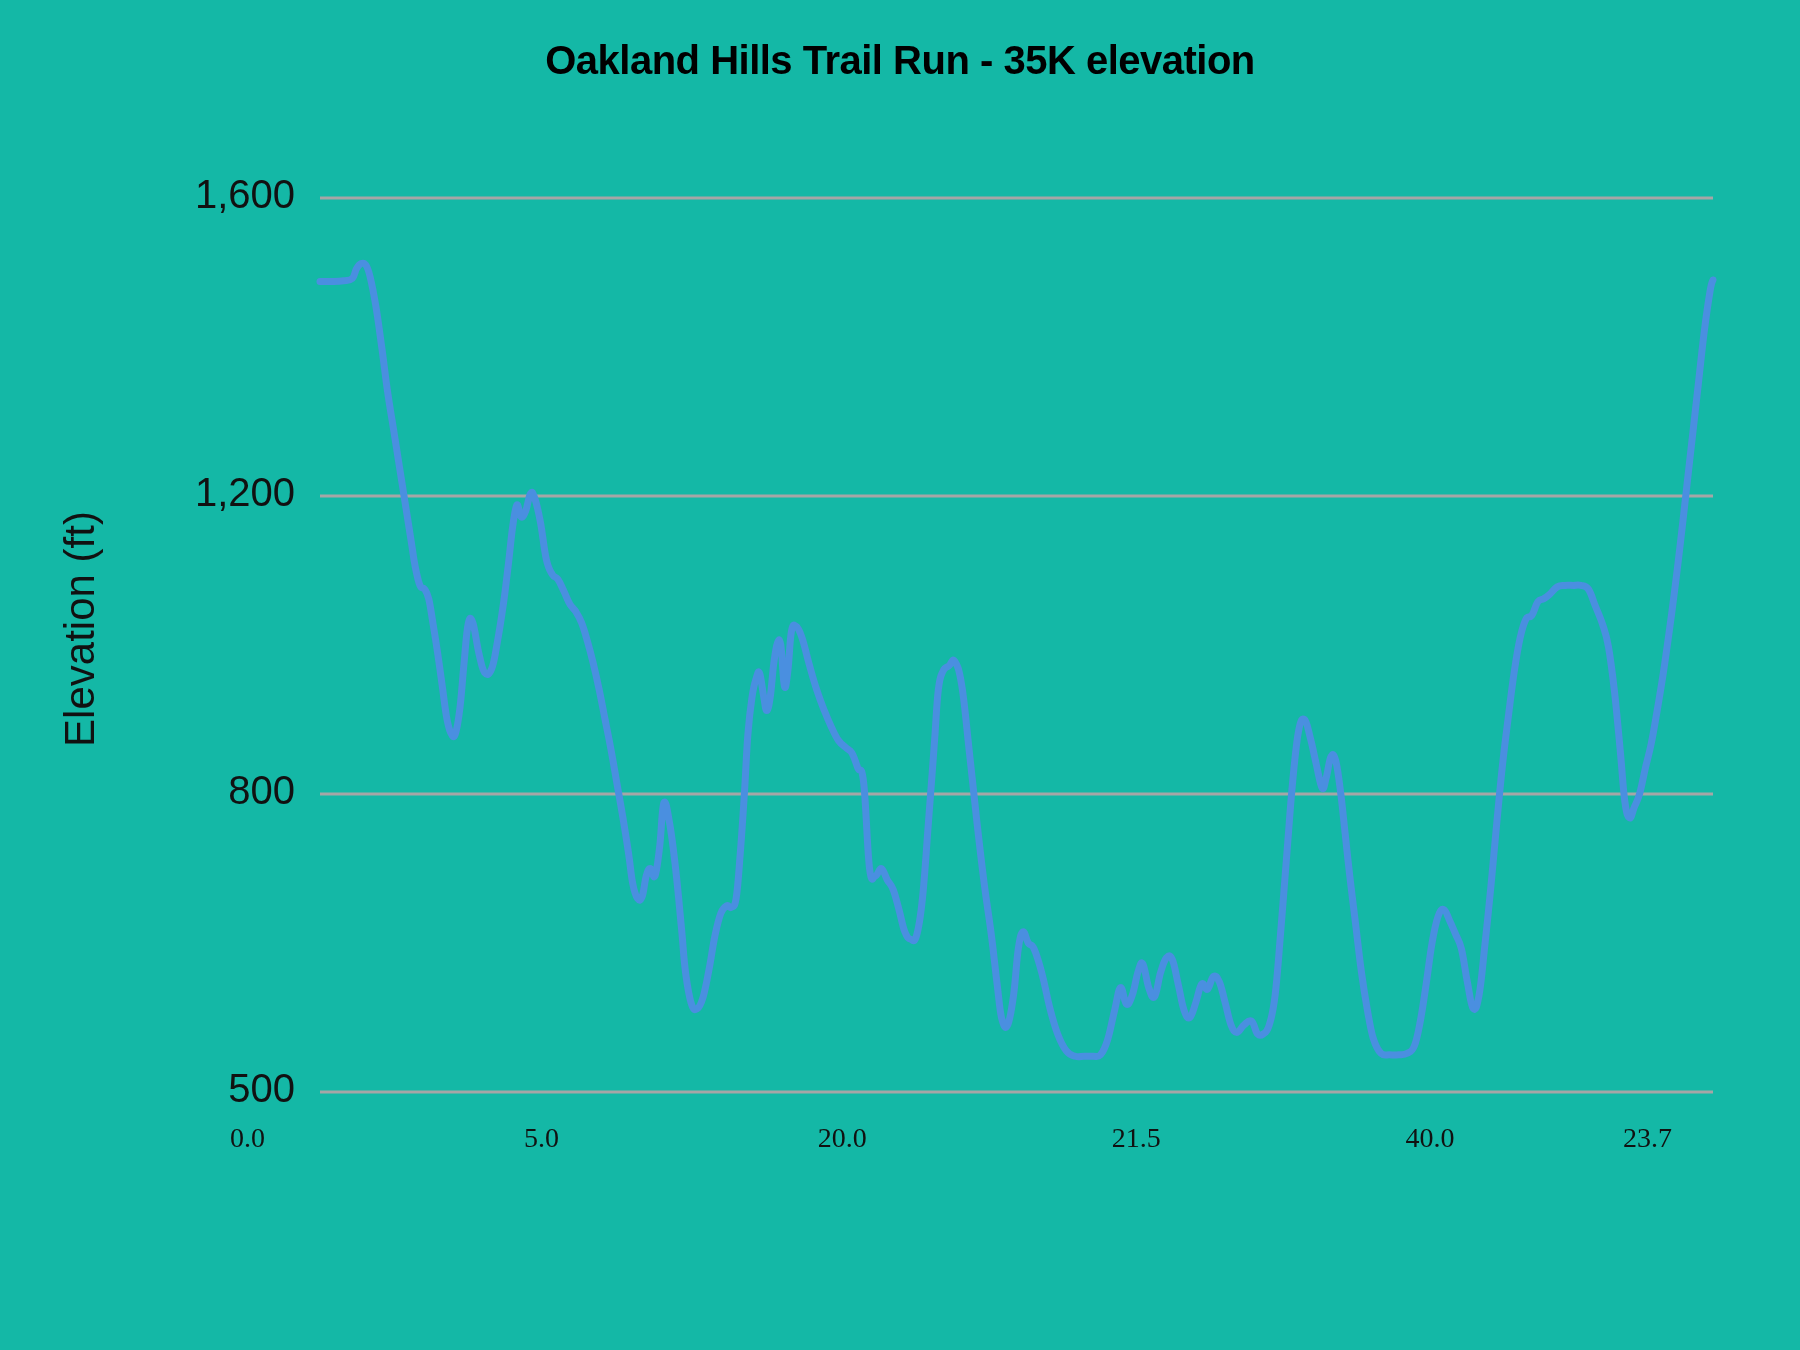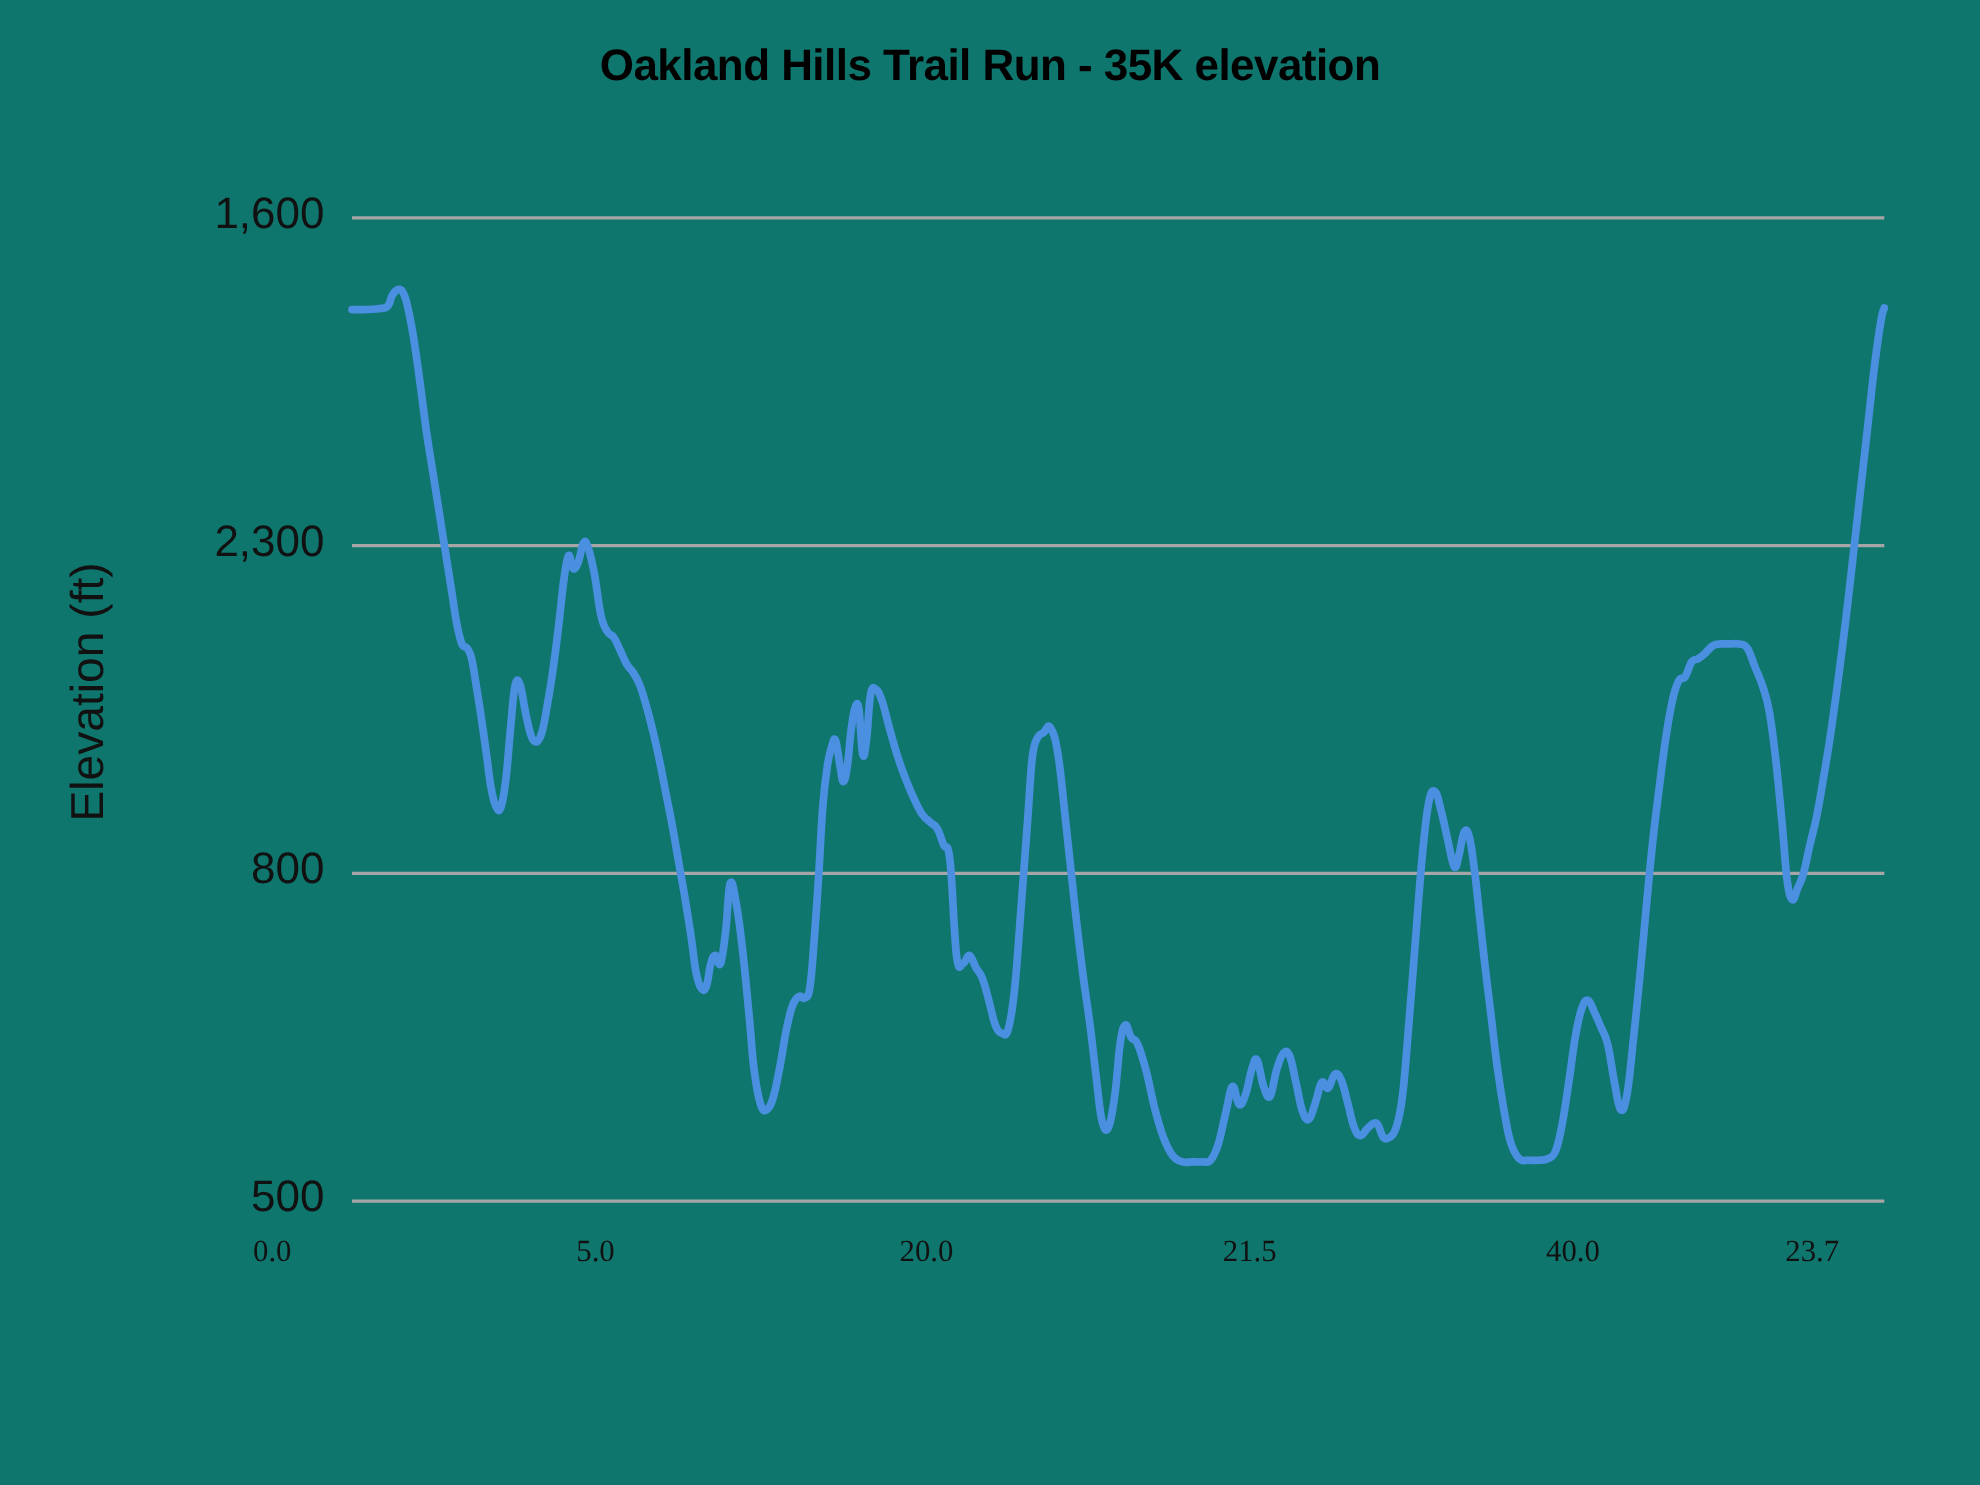--- a/index.html
+++ b/index.html
@@ -4,21 +4,21 @@
 <style>
   html, body {
     margin: 0;
     padding: 0;
     background: #ffffff;
   }
   #page {
     position: relative;
     width: 1800px;
     height: 1350px;
-    background: #0f766e;
+    background: #14b8a6;
     font-family: "Liberation Sans", sans-serif;
     overflow: hidden;
   }
   #chart-title {
     position: absolute;
     left: 0;
     top: 38px;
     width: 1800px;
     text-align: center;
     font-family: "Liberation Sans", sans-serif;
@@ -94,21 +94,21 @@
       <g id="gridlines">
           <line x1="320" x2="1713" y1="198" y2="198" stroke="#a6a6a6" stroke-width="3"></line>
           <line x1="320" x2="1713" y1="496" y2="496" stroke="#a6a6a6" stroke-width="3"></line>
           <line x1="320" x2="1713" y1="794" y2="794" stroke="#a6a6a6" stroke-width="3"></line>
           <line x1="320" x2="1713" y1="1092" y2="1092" stroke="#a6a6a6" stroke-width="3"></line>
         </g>
       <path id="series-path" fill="none" stroke="#4a8fe0" stroke-width="7" stroke-linecap="round" stroke-linejoin="round" d="M 320.00 281.44 C 322.35 281.44, 327.05 281.59, 331.76 281.44 C 336.46 281.29, 339.40 281.29, 343.51 280.70 C 347.62 280.10, 349.74 280.84, 352.33 278.46 C 354.91 276.08, 354.68 271.76, 356.44 268.78 C 358.20 265.80, 359.26 264.31, 361.14 263.56 C 363.02 262.82, 364.08 262.52, 365.85 265.05 C 367.61 267.58, 367.96 268.03, 369.96 276.23 C 371.96 284.42, 373.49 291.87, 375.84 306.02 C 378.19 320.18, 379.36 329.87, 381.72 347.00 C 384.07 364.13, 385.24 375.31, 387.59 391.70 C 389.94 408.09, 391.12 414.05, 393.47 428.95 C 395.82 443.85, 397.00 451.30, 399.35 466.20 C 401.70 481.10, 402.87 488.55, 405.23 503.45 C 407.58 518.35, 409.10 528.03, 411.10 540.70 C 413.10 553.36, 413.45 557.83, 415.22 566.77 C 416.98 575.72, 418.04 580.93, 419.92 585.40 C 421.80 589.87, 422.86 586.44, 424.62 589.13 C 426.39 591.81, 427.09 592.10, 428.74 598.81 C 430.38 605.51, 431.09 611.92, 432.85 622.65 C 434.61 633.38, 435.67 639.79, 437.55 652.45 C 439.43 665.12, 440.49 673.31, 442.25 685.98 C 444.02 698.64, 444.72 706.54, 446.37 715.77 C 448.01 725.01, 448.72 728.44, 450.48 732.16 C 452.25 735.89, 453.30 739.17, 455.19 734.40 C 457.07 729.63, 458.12 722.48, 459.89 708.33 C 461.65 694.17, 462.36 680.46, 464.00 663.63 C 465.65 646.79, 466.35 632.34, 468.12 624.14 C 469.88 615.94, 470.70 616.99, 472.82 622.65 C 474.93 628.31, 476.35 642.47, 478.70 652.45 C 481.05 662.43, 481.99 669.29, 484.57 672.57 C 487.16 675.84, 489.04 675.10, 491.63 668.84 C 494.21 662.58, 495.15 654.24, 497.50 641.28 C 499.86 628.31, 501.27 618.93, 503.38 604.03 C 505.50 589.13, 506.20 582.42, 508.08 566.77 C 509.97 551.13, 511.02 538.17, 512.79 525.80 C 514.55 513.43, 515.26 506.73, 516.90 504.94 C 518.55 503.15, 519.25 515.67, 521.02 516.86 C 522.78 518.05, 523.84 515.52, 525.72 510.90 C 527.60 506.28, 528.66 496.45, 530.42 493.76 C 532.18 491.08, 532.54 491.83, 534.53 497.49 C 536.53 503.15, 538.06 509.71, 540.41 522.08 C 542.76 534.44, 543.94 548.90, 546.29 559.33 C 548.64 569.75, 549.82 570.20, 552.17 574.22 C 554.52 578.25, 555.69 576.01, 558.04 579.44 C 560.40 582.87, 561.57 586.44, 563.92 591.36 C 566.27 596.28, 567.45 600.00, 569.80 604.03 C 572.15 608.05, 573.33 607.75, 575.68 611.48 C 578.03 615.20, 579.20 616.69, 581.55 622.65 C 583.91 628.61, 585.08 633.08, 587.43 641.28 C 589.78 649.47, 590.96 653.94, 593.31 663.63 C 595.66 673.31, 596.84 678.53, 599.19 689.70 C 601.54 700.88, 602.71 707.58, 605.07 719.50 C 607.42 731.42, 608.59 736.63, 610.94 749.30 C 613.29 761.96, 614.47 769.42, 616.82 782.83 C 619.17 796.24, 620.35 802.19, 622.70 816.35 C 625.05 830.50, 626.58 840.19, 628.58 853.60 C 630.57 867.01, 630.93 874.46, 632.69 883.40 C 634.45 892.34, 635.51 895.62, 637.39 898.30 C 639.27 900.98, 640.33 901.28, 642.09 896.81 C 643.86 892.34, 644.56 881.61, 646.21 875.95 C 647.85 870.29, 648.56 868.50, 650.32 868.50 C 652.09 868.50, 653.14 880.42, 655.03 875.95 C 656.91 871.48, 657.96 860.75, 659.73 846.15 C 661.49 831.55, 661.84 807.41, 663.84 802.94 C 665.84 798.47, 667.37 810.69, 669.72 823.80 C 672.07 836.91, 673.25 847.64, 675.60 868.50 C 677.95 889.36, 679.48 907.24, 681.47 928.10 C 683.47 948.96, 683.59 957.60, 685.59 972.80 C 687.59 988.00, 689.12 996.94, 691.47 1004.09 C 693.82 1011.24, 694.99 1010.05, 697.34 1008.56 C 699.70 1007.07, 700.87 1004.54, 703.22 996.64 C 705.57 988.74, 706.75 981.29, 709.10 969.08 C 711.45 956.86, 712.63 946.72, 714.98 935.55 C 717.33 924.38, 718.50 919.16, 720.85 913.20 C 723.21 907.24, 724.62 906.94, 726.73 905.75 C 728.85 904.56, 729.55 908.73, 731.43 907.24 C 733.32 905.75, 734.37 909.03, 736.14 898.30 C 737.90 887.57, 738.61 874.46, 740.25 853.60 C 741.90 832.74, 742.84 817.84, 744.37 794.00 C 745.89 770.16, 746.36 753.77, 747.89 734.40 C 749.42 715.03, 750.36 708.33, 752.01 697.15 C 753.65 685.98, 754.59 683.29, 756.12 678.52 C 757.65 673.76, 758.12 669.58, 759.65 673.31 C 761.18 677.03, 762.35 689.70, 763.76 697.15 C 765.17 704.60, 765.41 710.56, 766.70 710.56 C 767.99 710.56, 768.82 706.54, 770.23 697.15 C 771.64 687.76, 772.34 674.35, 773.75 663.63 C 775.16 652.90, 775.87 647.24, 777.28 643.51 C 778.69 639.78, 779.40 636.51, 780.81 645.00 C 782.22 653.49, 782.92 680.76, 784.33 685.98 C 785.74 691.19, 786.45 681.95, 787.86 671.08 C 789.27 660.20, 789.74 640.53, 791.39 631.59 C 793.03 622.65, 793.97 625.18, 796.09 626.38 C 798.20 627.57, 799.38 630.10, 801.97 637.55 C 804.55 645.00, 806.08 653.19, 809.02 663.63 C 811.96 674.06, 813.60 680.31, 816.66 689.70 C 819.72 699.09, 821.36 703.11, 824.30 710.56 C 827.24 718.01, 828.53 720.99, 831.35 726.95 C 834.18 732.91, 835.47 736.19, 838.41 740.36 C 841.35 744.53, 843.34 745.28, 846.05 747.81 C 848.75 750.34, 849.58 749.00, 851.93 753.03 C 854.28 757.05, 855.45 761.96, 857.80 767.92 C 860.15 773.88, 861.33 762.71, 863.68 782.83 C 866.03 802.94, 867.21 849.88, 869.56 868.50 C 871.91 887.13, 873.09 875.95, 875.44 875.95 C 877.79 875.95, 878.96 867.75, 881.31 868.50 C 883.67 869.25, 884.84 875.50, 887.19 879.67 C 889.54 883.85, 890.72 883.40, 893.07 889.36 C 895.42 895.32, 896.60 900.98, 898.95 909.48 C 901.30 917.97, 902.47 925.87, 904.82 931.83 C 907.18 937.79, 908.35 938.53, 910.70 939.27 C 913.05 940.02, 914.23 943.75, 916.58 935.55 C 918.93 927.35, 920.11 920.65, 922.46 898.30 C 924.81 875.95, 925.98 854.34, 928.34 823.80 C 930.69 793.25, 932.21 772.39, 934.21 745.58 C 936.21 718.76, 936.56 704.60, 938.33 689.70 C 940.09 674.80, 940.91 675.84, 943.03 671.08 C 945.15 666.31, 946.56 667.80, 948.91 665.86 C 951.26 663.92, 952.20 657.37, 954.78 661.39 C 957.37 665.41, 958.90 667.65, 961.84 685.98 C 964.78 704.30, 966.42 725.46, 969.48 753.03 C 972.54 780.59, 974.18 797.73, 977.12 823.80 C 980.06 849.87, 981.35 861.35, 984.17 883.40 C 986.99 905.45, 988.64 913.94, 991.23 934.06 C 993.81 954.17, 994.99 966.99, 997.10 983.98 C 999.22 1000.96, 999.69 1010.79, 1001.81 1018.99 C 1003.92 1027.18, 1005.33 1029.72, 1007.68 1024.95 C 1010.03 1020.18, 1011.45 1010.35, 1013.56 995.15 C 1015.68 979.95, 1016.38 961.63, 1018.26 948.96 C 1020.14 936.30, 1020.97 933.02, 1022.97 931.83 C 1024.96 930.63, 1026.02 939.57, 1028.26 943.00 C 1030.49 946.43, 1031.43 943.00, 1034.13 948.96 C 1036.84 954.92, 1038.60 960.88, 1041.77 972.80 C 1044.95 984.72, 1046.83 996.34, 1050.00 1008.56 C 1053.18 1020.78, 1054.35 1025.40, 1057.64 1033.89 C 1060.93 1042.38, 1062.93 1046.56, 1066.46 1051.03 C 1069.99 1055.50, 1071.75 1055.20, 1075.28 1056.24 C 1078.80 1057.28, 1080.57 1056.24, 1084.09 1056.24 C 1087.62 1056.24, 1089.62 1056.54, 1092.91 1056.24 C 1096.20 1055.94, 1097.61 1058.03, 1100.55 1054.75 C 1103.49 1051.47, 1104.78 1048.79, 1107.60 1039.85 C 1110.42 1030.91, 1112.07 1020.48, 1114.66 1010.05 C 1117.24 999.62, 1118.18 988.89, 1120.53 987.70 C 1122.89 986.51, 1124.06 1002.60, 1126.41 1004.09 C 1128.76 1005.58, 1129.94 1001.71, 1132.29 995.15 C 1134.64 988.59, 1136.05 977.57, 1138.17 971.31 C 1140.28 965.05, 1140.75 960.58, 1142.87 963.86 C 1144.99 967.14, 1146.40 981.14, 1148.75 987.70 C 1151.10 994.26, 1152.27 999.62, 1154.62 996.64 C 1156.98 993.66, 1158.15 980.55, 1160.50 972.80 C 1162.85 965.05, 1164.03 960.58, 1166.38 957.90 C 1168.73 955.22, 1169.91 954.17, 1172.26 959.39 C 1174.61 964.61, 1175.78 973.84, 1178.14 983.98 C 1180.49 994.11, 1181.66 1003.34, 1184.01 1010.05 C 1186.36 1016.75, 1187.54 1018.99, 1189.89 1017.50 C 1192.24 1016.01, 1193.42 1009.31, 1195.77 1002.60 C 1198.12 995.89, 1199.29 986.66, 1201.65 983.98 C 1204.00 981.29, 1205.17 990.68, 1207.52 989.19 C 1209.87 987.70, 1211.05 978.01, 1213.40 976.52 C 1215.75 975.03, 1216.93 976.52, 1219.28 981.74 C 1221.63 986.96, 1222.81 993.96, 1225.16 1002.60 C 1227.51 1011.24, 1228.68 1018.99, 1231.03 1024.95 C 1233.38 1030.91, 1234.33 1032.40, 1236.91 1032.40 C 1239.50 1032.40, 1241.03 1027.18, 1243.96 1024.95 C 1246.90 1022.72, 1248.90 1019.44, 1251.61 1021.23 C 1254.31 1023.01, 1255.13 1031.36, 1257.48 1033.89 C 1259.83 1036.42, 1261.01 1035.68, 1263.36 1033.89 C 1265.71 1032.10, 1266.89 1032.70, 1269.24 1024.95 C 1271.59 1017.20, 1272.76 1014.52, 1275.12 995.15 C 1277.47 975.78, 1278.64 956.41, 1280.99 928.10 C 1283.34 899.79, 1284.52 883.10, 1286.87 853.60 C 1289.22 824.10, 1290.40 805.18, 1292.75 780.59 C 1295.10 756.00, 1296.28 742.89, 1298.63 730.67 C 1300.98 718.46, 1302.15 718.01, 1304.50 719.50 C 1306.86 720.99, 1308.03 729.18, 1310.38 738.13 C 1312.73 747.07, 1313.91 754.22, 1316.26 764.20 C 1318.61 774.18, 1320.14 785.36, 1322.14 788.04 C 1324.14 790.72, 1324.49 783.87, 1326.25 777.61 C 1328.01 771.35, 1329.07 760.18, 1330.95 756.75 C 1332.83 753.32, 1333.77 753.77, 1335.66 760.47 C 1337.54 767.18, 1338.48 775.82, 1340.36 790.27 C 1342.24 804.73, 1343.18 815.61, 1345.06 832.74 C 1346.94 849.88, 1347.65 857.62, 1349.76 875.95 C 1351.88 894.28, 1353.29 905.00, 1355.64 924.38 C 1357.99 943.75, 1359.17 955.66, 1361.52 972.80 C 1363.87 989.93, 1365.04 996.94, 1367.39 1010.05 C 1369.75 1023.16, 1370.57 1029.72, 1373.27 1038.36 C 1375.98 1047.00, 1377.62 1049.98, 1380.91 1053.26 C 1384.20 1056.54, 1386.20 1054.45, 1389.73 1054.75 C 1393.26 1055.05, 1395.02 1055.05, 1398.55 1054.75 C 1402.07 1054.45, 1404.19 1055.05, 1407.36 1053.26 C 1410.54 1051.47, 1411.83 1052.22, 1414.42 1045.81 C 1417.00 1039.40, 1417.94 1033.59, 1420.29 1021.23 C 1422.64 1008.86, 1423.82 999.62, 1426.17 983.98 C 1428.52 968.33, 1429.70 956.41, 1432.05 943.00 C 1434.40 929.59, 1435.58 923.63, 1437.93 916.92 C 1440.28 910.22, 1441.45 908.73, 1443.80 909.48 C 1446.16 910.22, 1447.33 915.73, 1449.68 920.65 C 1452.03 925.57, 1453.21 928.40, 1455.56 934.06 C 1457.91 939.72, 1459.09 939.42, 1461.44 948.96 C 1463.79 958.50, 1464.96 969.82, 1467.31 981.74 C 1469.67 993.66, 1470.84 1005.88, 1473.19 1008.56 C 1475.54 1011.24, 1476.72 1007.96, 1479.07 995.15 C 1481.42 982.34, 1482.60 966.10, 1484.95 944.49 C 1487.30 922.88, 1488.47 911.26, 1490.83 887.13 C 1493.18 862.99, 1494.35 848.38, 1496.70 823.80 C 1499.05 799.21, 1500.23 785.81, 1502.58 764.20 C 1504.93 742.60, 1506.11 734.40, 1508.46 715.77 C 1510.81 697.15, 1511.98 686.72, 1514.34 671.08 C 1516.69 655.43, 1517.86 647.98, 1520.21 637.55 C 1522.56 627.12, 1523.74 623.39, 1526.09 618.92 C 1528.44 614.45, 1529.62 618.63, 1531.97 615.20 C 1534.32 611.77, 1535.50 605.07, 1537.85 601.79 C 1540.20 598.51, 1541.37 600.30, 1543.72 598.81 C 1546.08 597.32, 1546.90 596.72, 1549.60 594.34 C 1552.31 591.96, 1554.19 588.68, 1557.24 586.89 C 1560.30 585.10, 1561.71 585.70, 1564.88 585.40 C 1568.06 585.10, 1569.94 585.40, 1573.11 585.40 C 1576.29 585.40, 1577.70 584.66, 1580.75 585.40 C 1583.81 586.15, 1585.46 584.95, 1588.39 589.13 C 1591.33 593.30, 1592.63 599.26, 1595.45 606.26 C 1598.27 613.26, 1599.91 616.09, 1602.50 624.14 C 1605.09 632.19, 1606.03 633.38, 1608.38 646.49 C 1610.73 659.60, 1611.90 669.14, 1614.26 689.70 C 1616.61 710.26, 1618.02 726.95, 1620.13 749.30 C 1622.25 771.65, 1622.95 787.74, 1624.84 801.45 C 1626.72 815.16, 1627.66 816.65, 1629.54 817.84 C 1631.42 819.03, 1632.24 812.18, 1634.24 807.41 C 1636.24 802.64, 1637.30 801.90, 1639.53 794.00 C 1641.76 786.10, 1643.06 778.06, 1645.41 767.92 C 1647.76 757.79, 1648.93 754.81, 1651.28 743.34 C 1653.64 731.87, 1654.81 724.27, 1657.16 710.56 C 1659.51 696.85, 1660.69 690.15, 1663.04 674.80 C 1665.39 659.45, 1666.57 650.96, 1668.92 633.83 C 1671.27 616.69, 1672.44 607.75, 1674.80 589.13 C 1677.15 570.50, 1678.32 560.81, 1680.67 540.70 C 1683.02 520.58, 1684.20 509.41, 1686.55 488.55 C 1688.90 467.69, 1690.08 457.26, 1692.43 436.40 C 1694.78 415.54, 1695.95 405.11, 1698.31 384.25 C 1700.66 363.39, 1701.83 350.73, 1704.18 332.10 C 1706.53 313.48, 1708.30 301.56, 1710.06 291.13 C 1711.82 280.69, 1712.41 282.19, 1713.00 279.95"></path>
     </svg>
 
     <div id="ytick-0" class="ytick-label" style="left: 60px; width: 235px; top: 172px;">1,600</div>
-    <div id="ytick-1" class="ytick-label" style="left: 60px; width: 235px; top: 470px;">2,300</div>
+    <div id="ytick-1" class="ytick-label" style="left: 60px; width: 235px; top: 470px;">1,200</div>
     <div id="ytick-2" class="ytick-label" style="left: 60px; width: 235px; top: 768px;">800</div>
     <div id="ytick-3" class="ytick-label" style="left: 60px; width: 235px; top: 1066px;">500</div>
 
     <div id="xtick-0" class="xtick-label" style="left: 230px; width: 180px; top: 1122px;">0.0</div>
     <div id="xtick-1" class="xtick-label" style="left: 523.882px; width: 180px; top: 1122px;">5.0</div>
     <div id="xtick-2" class="xtick-label" style="left: 817.764px; width: 180px; top: 1122px;">20.0</div>
     <div id="xtick-3" class="xtick-label" style="left: 1111.65px; width: 180px; top: 1122px;">21.5</div>
     <div id="xtick-4" class="xtick-label" style="left: 1405.53px; width: 180px; top: 1122px;">40.0</div>
     <div id="xtick-5" class="xtick-label" style="left: 1623px; width: 180px; top: 1122px;">23.7</div>
 

